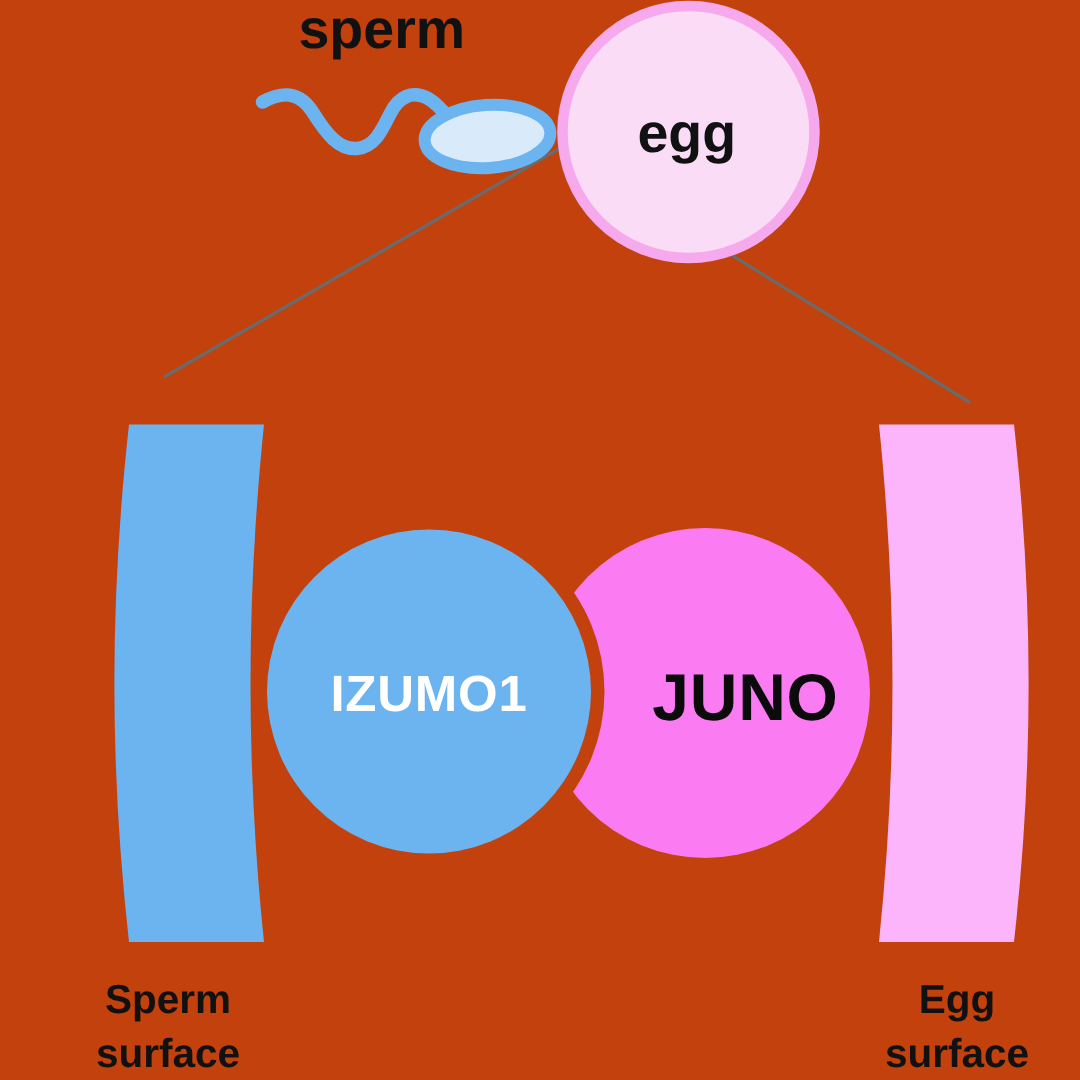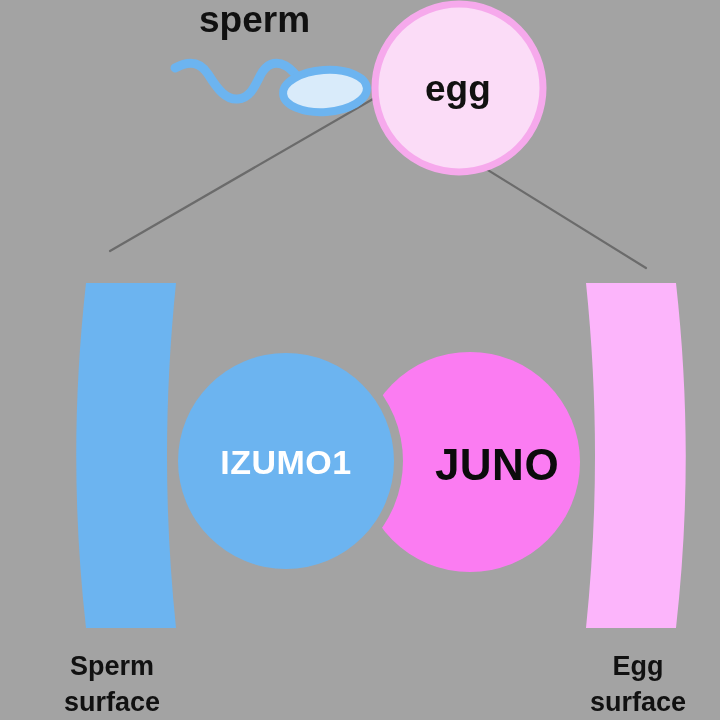--- a/index.html
+++ b/index.html
@@ -8,21 +8,21 @@
     padding: 0;
     background: #ffffff;
   }
   body {
     font-family: "Liberation Sans", sans-serif;
   }
   #figure {
     position: relative;
     width: 720px;
     height: 720px;
-    background: #a3a3a3;
+    background: #c2410c;
     overflow: hidden;
   }
   #figure svg {
     position: absolute;
     top: 0;
     left: 0;
     width: 720px;
     height: 720px;
   }
   .lbl {

